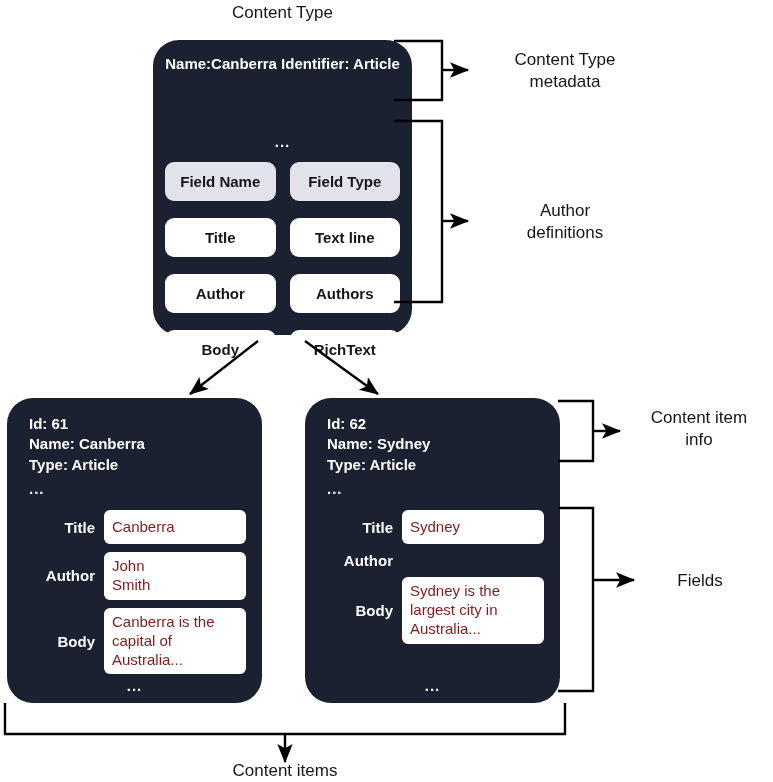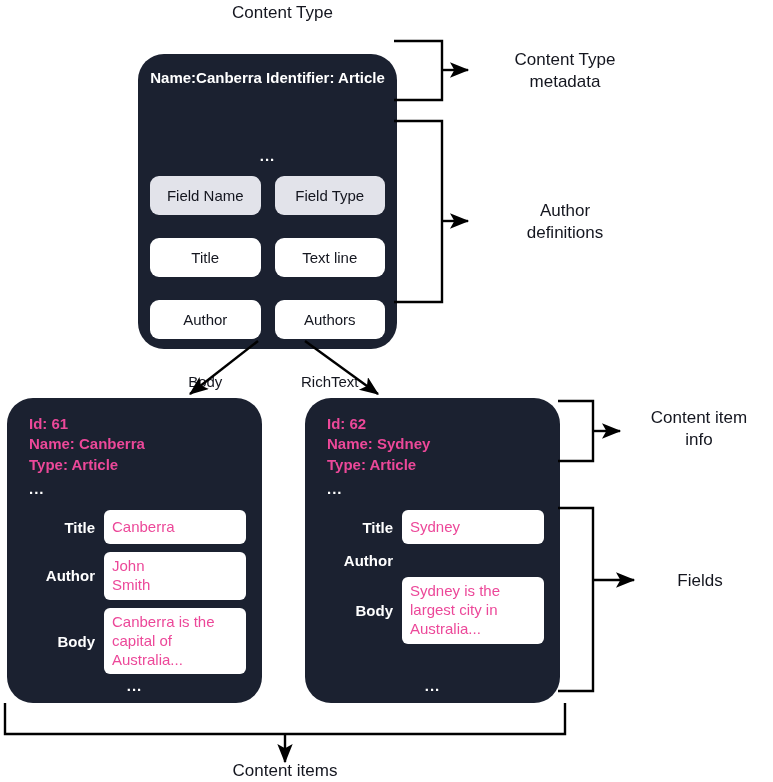--- a/index.html
+++ b/index.html
@@ -36,21 +36,21 @@
   }
 
   
   .card {
     position: absolute;
     background: #1b2130;
     border-radius: 26px;
   }
 
   
-  #ct-card { left: 138px; top: 40px; width: 259px; height: 295px; margin-top: 14px; }
+  #ct-card { left: 153px; top: 40px; width: 259px; height: 295px; }
   .ct-meta {
     position: absolute;
     left: 0; right: 0;
     top: 14px;
     text-align: center;
     color: #ffffff;
     font-weight: bold;
     font-size: 15px;
     line-height: 1.35;
   }
@@ -62,21 +62,22 @@
     letter-spacing: 1px;
   }
   .ct-dots { position: absolute; left: 0; right: 0; top: 93px; }
 
   .fieldgrid {
     position: absolute;
     left: 12px; right: 12px;
     top: 122px;
     display: flex;
     flex-direction: column;
-    gap: 23px;
+    gap: 17px;
+    font-weight: bold;
   }
   .fieldrow { display: flex; gap: 14px; }
   .cell {
     flex: 1;
     height: 39px;
     border-radius: 9px;
     display: flex;
     align-items: center;
     justify-content: center;
     font-size: 15px;
@@ -87,21 +88,21 @@
   .ct-bottom-dots { position: absolute; left: 0; right: 0; top: 313px; }
 
   
   #item-card-0 { left: 7px;   top: 398px; width: 255px; height: 305px; }
   #item-card-1 { left: 305px; top: 398px; width: 255px; height: 305px; }
 
   .item-info {
     position: absolute;
     left: 22px;
     top: 16px;
-    color: #ec4899;
+    color: #ffffff;
     font-weight: bold;
     font-size: 15px;
     line-height: 1.36;
     white-space: pre-line;
   }
   .item-info-dots {
     position: absolute;
     left: 22px;
     top: 82px;
     color: #ffffff;
@@ -123,21 +124,21 @@
     width: 72px;
     text-align: right;
     color: #ffffff;
     font-weight: bold;
     font-size: 15px;
     flex: none;
   }
   .item-value {
     flex: 1;
     background: #ffffff;
-    color: #ec4899;
+    color: #7f1d1d;
     border-radius: 6px;
     font-size: 15px;
     line-height: 1.26;
     padding: 5px 8px;
     white-space: pre-line;
     min-height: 34px;
     display: flex;
     align-items: center;
   }
   .item-bottom-dots {

